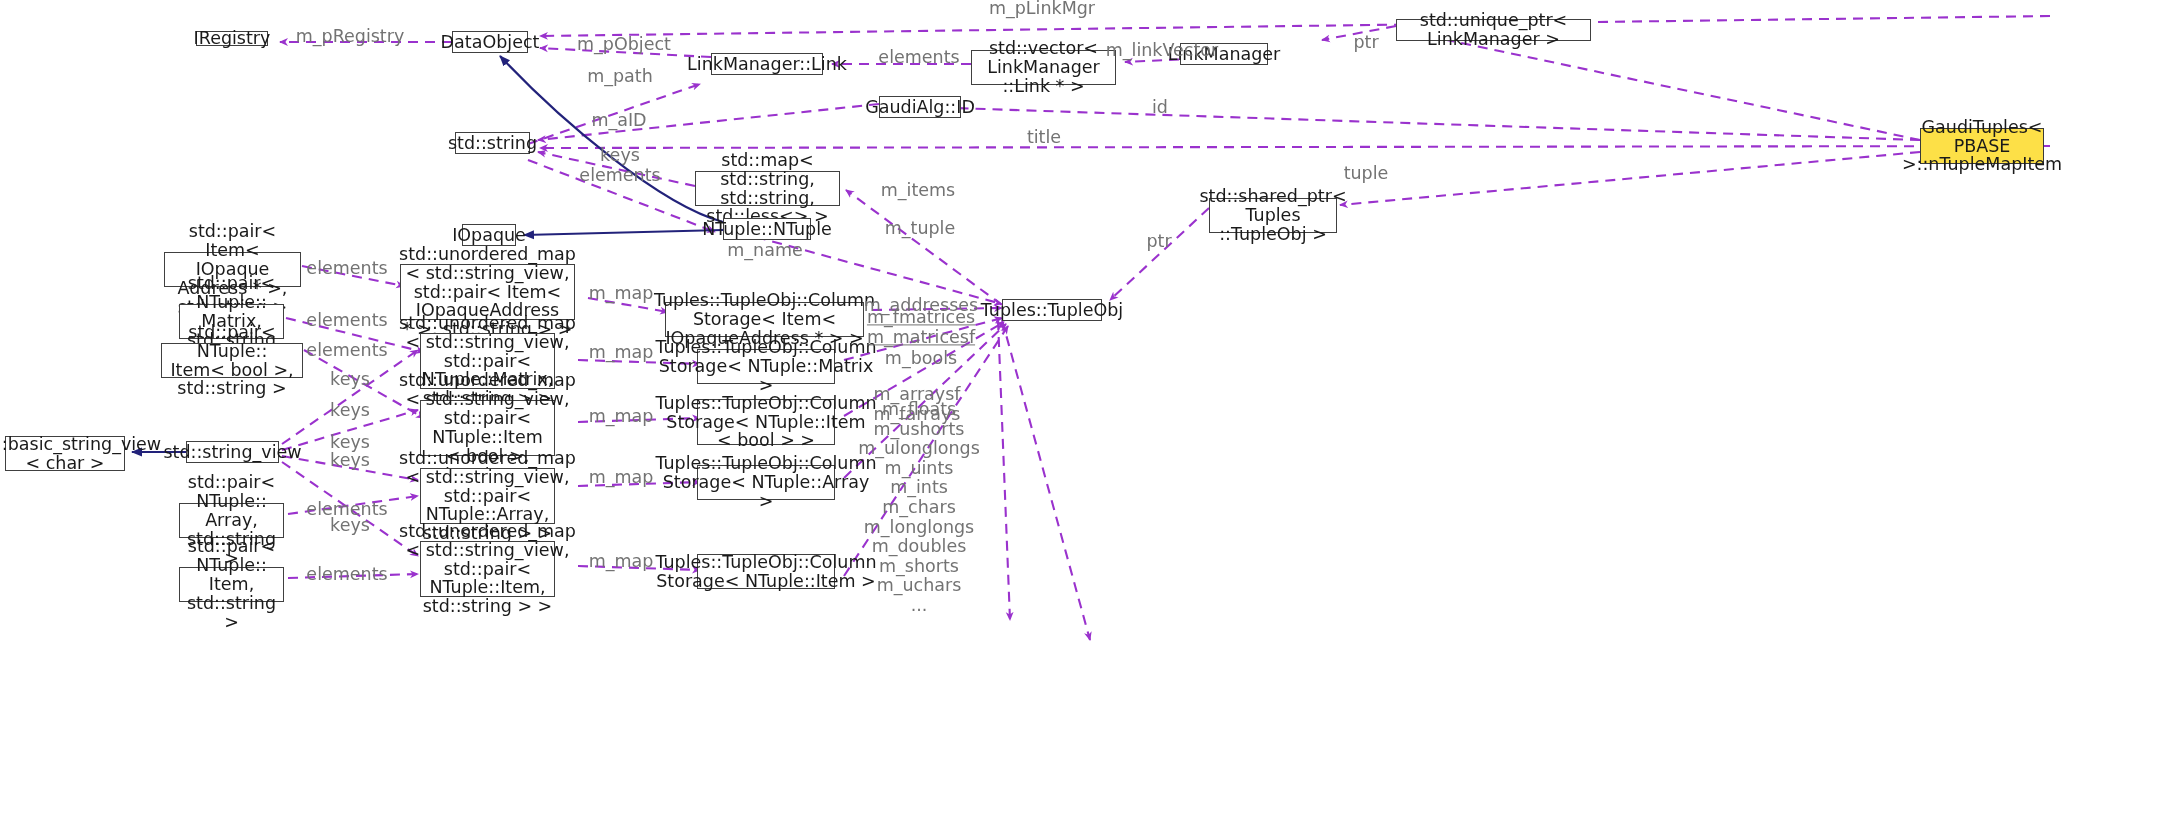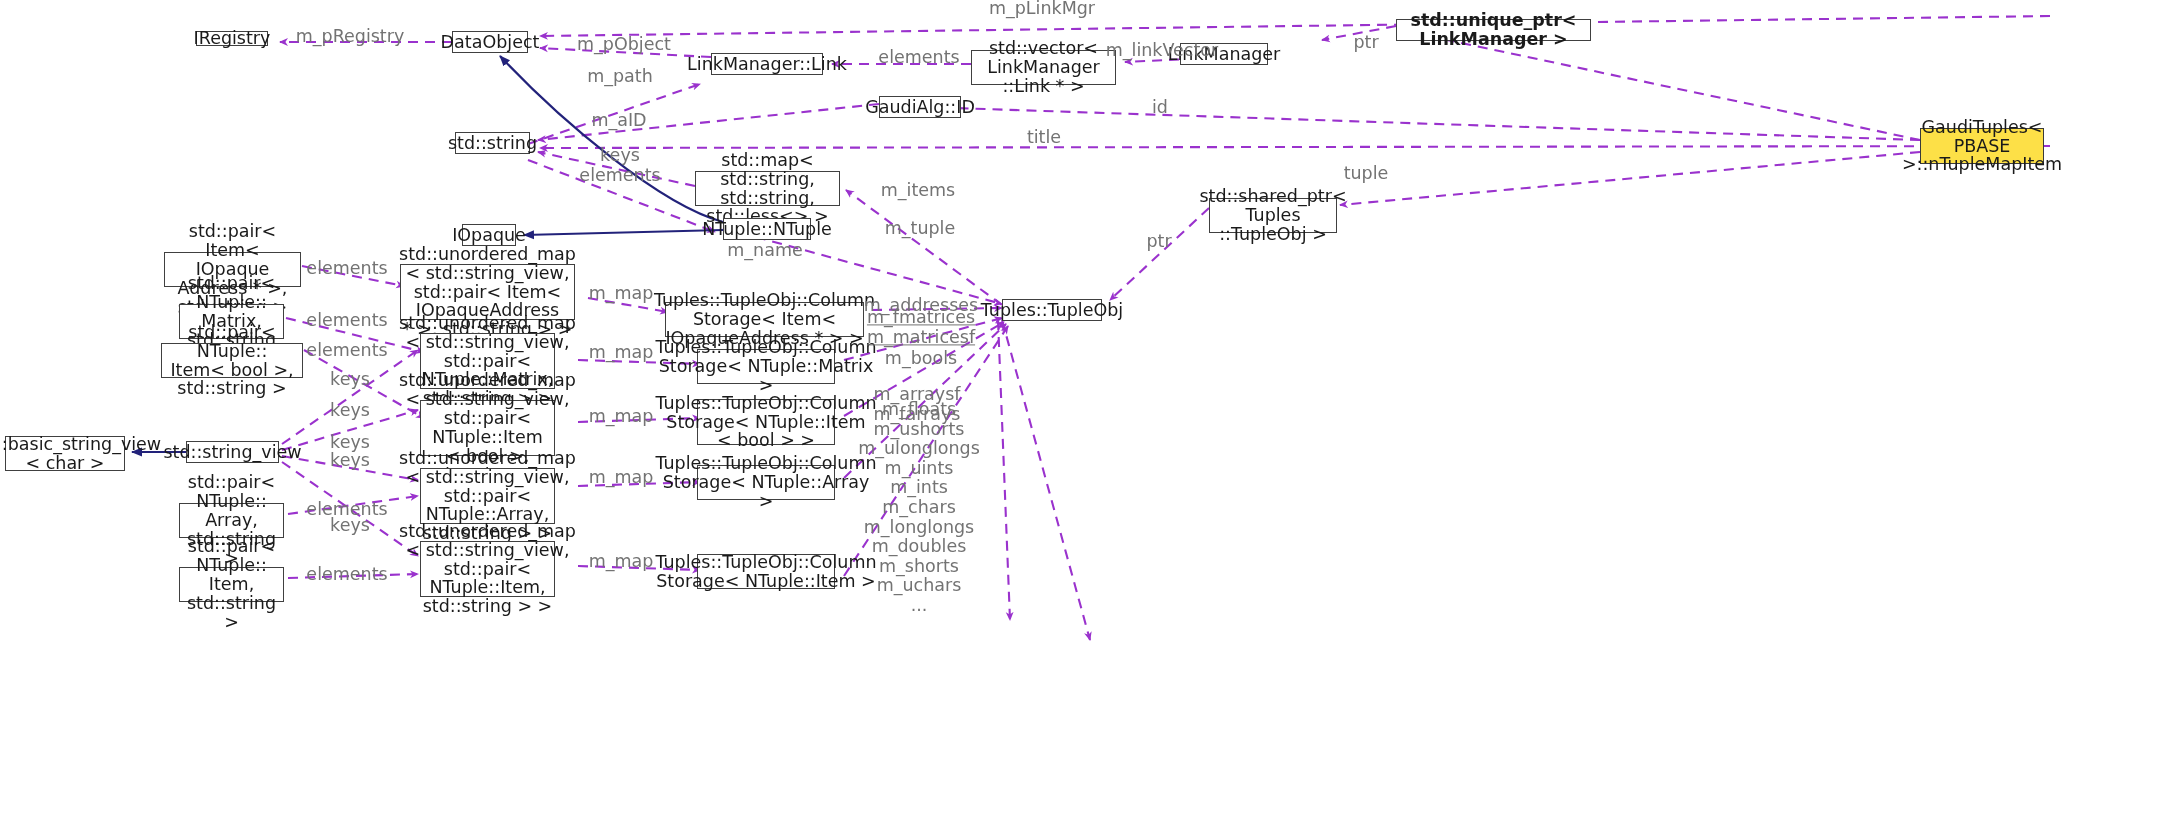--- a/index.html
+++ b/index.html
@@ -102,21 +102,21 @@
     </g>
   </svg>
 
   <div id="nodes">
       <div class="node" style="left: 196px; top: 31px; width: 72px; height: 15px;">IRegistry</div>
       <div class="node" style="left: 452px; top: 31px; width: 76px; height: 22px;">DataObject</div>
       <div class="node" style="left: 711px; top: 53px; width: 112px; height: 22px;">LinkManager::Link</div>
       <div class="node" style="left: 971px; top: 50px; width: 145px; height: 35px;">std::vector&lt; LinkManager
 ::Link * &gt;</div>
       <div class="node" style="left: 1180px; top: 43px; width: 88px; height: 22px;">LinkManager</div>
-      <div class="node" style="left: 1396px; top: 19px; width: 195px; height: 22px; font-weight: bold;">std::unique_ptr&lt; LinkManager &gt;</div>
+      <div class="node" style="left: 1396px; top: 19px; width: 195px; height: 22px;">std::unique_ptr&lt; LinkManager &gt;</div>
       <div class="node" style="left: 879px; top: 96px; width: 82px; height: 22px;">GaudiAlg::ID</div>
       <div class="node highlight" style="left: 1920px; top: 128px; width: 124px; height: 36px;">GaudiTuples&lt; PBASE
 &gt;::nTupleMapItem</div>
       <div class="node" style="left: 455px; top: 132px; width: 75px; height: 22px;">std::string</div>
       <div class="node" style="left: 695px; top: 171px; width: 145px; height: 35px;">std::map&lt; std::string,
  std::string, std::less&lt;&gt; &gt;</div>
       <div class="node" style="left: 1209px; top: 198px; width: 128px; height: 35px;">std::shared_ptr&lt; Tuples
 ::TupleObj &gt;</div>
       <div class="node" style="left: 462px; top: 224px; width: 54px; height: 22px;">IOpaque</div>
       <div class="node" style="left: 723px; top: 218px; width: 88px; height: 22px;">NTuple::NTuple</div>

